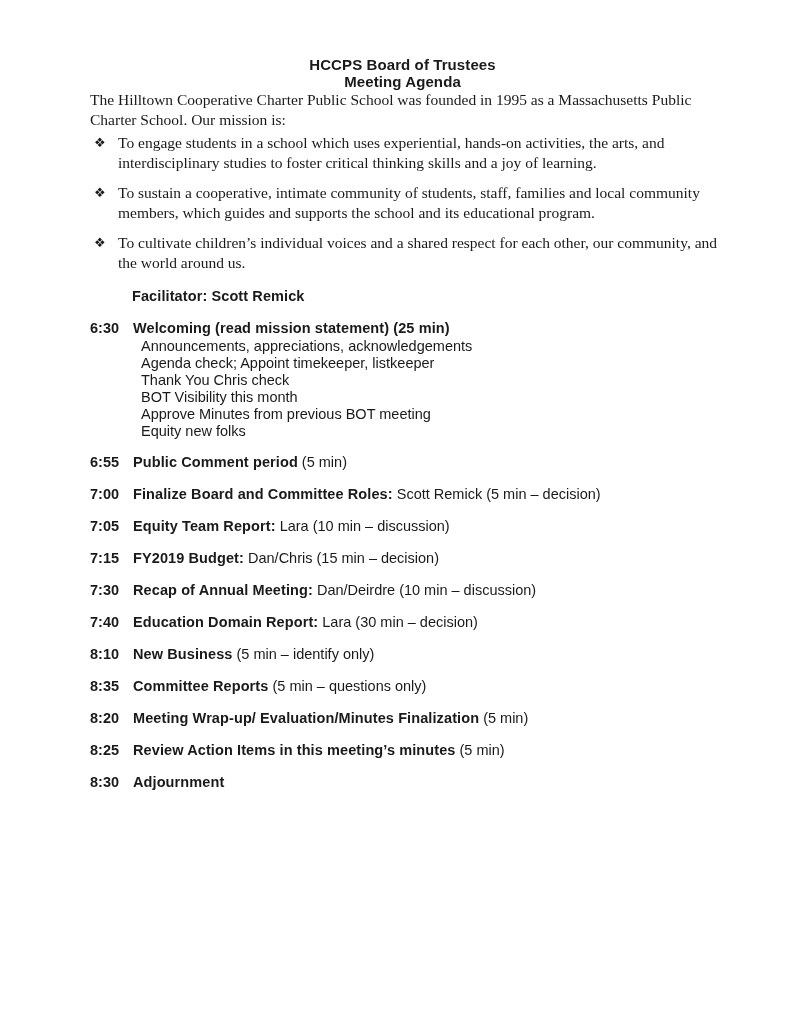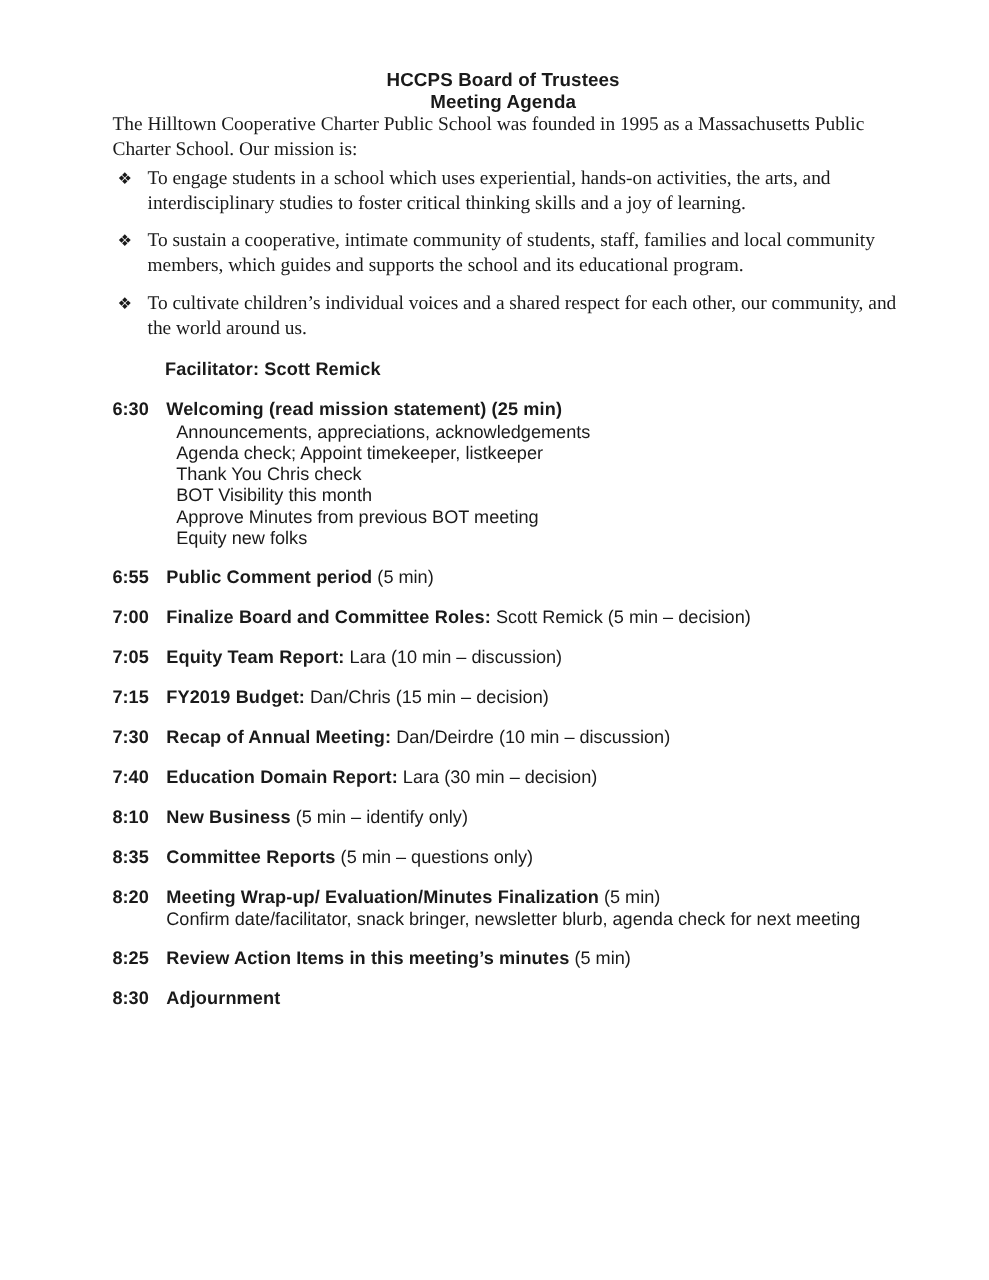--- a/index.html
+++ b/index.html
@@ -159,23 +159,20 @@
 
     <div class="agenda-row">
       <span class="time">8:35</span>
       <span class="content"><b>Committee Reports</b><span> (5 min – questions only)</span></span>
     </div>
 
     <div class="agenda-row">
       <span class="time">8:20</span>
       <span class="content">
         <b>Meeting Wrap-up/ Evaluation/Minutes Finalization</b><span> (5 min)</span>
-        <div class="sub-lines">
-          <div>Confirm date/facilitator, snack bringer, newsletter blurb, agenda check for next meeting</div>
-        </div>
       </span>
     </div>
 
     <div class="agenda-row">
       <span class="time">8:25</span>
       <span class="content"><b>Review Action Items in this meeting’s minutes</b><span> (5 min)</span></span>
     </div>
 
     <div class="agenda-row">
       <span class="time">8:30</span>

